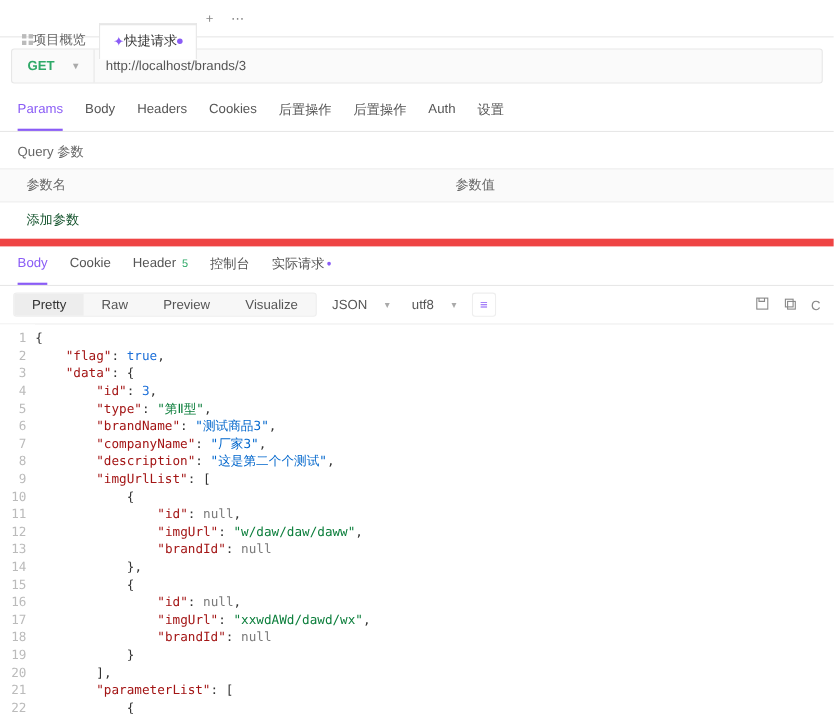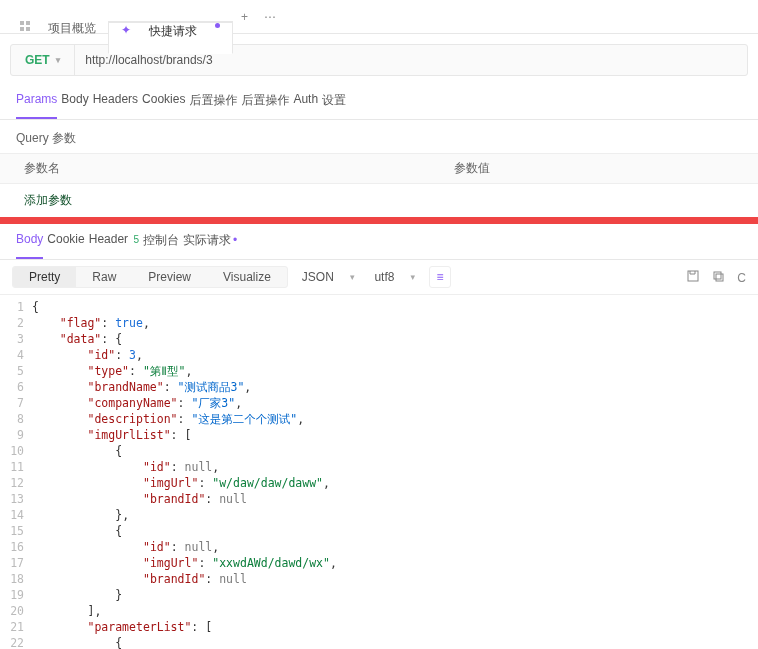--- a/index.html
+++ b/index.html
@@ -1,31 +1,31 @@
 <!DOCTYPE html>
 <html><head>
 <meta charset="utf-8">
 <style>
   * { box-sizing: border-box; margin: 0; padding: 0; }
   body { font-family: -apple-system, "PingFang SC", "Microsoft YaHei", sans-serif; font-size: 12px; color: #333; background: #fff; width: 758px; }
   .tabs { display: flex; align-items: center; border-bottom: 1px solid #e7e7e7; padding: 0 8px; height: 34px; }
-  .tab { display: flex; gap: 18px; padding: 0 12px; height: 100%; cursor: pointer; color: #666; margin-top: 40px; }
+  .tab { display: flex; align-items: center; gap: 0; padding: 0 12px; height: 100%; cursor: pointer; color: #666; margin-top: 40px; }
   .tab.active { background: #fff; border-top: 2px solid #e7e7e7; border-left:1px solid #e7e7e7; border-right:1px solid #e7e7e7; border-bottom: 1px solid #fff; margin-bottom:-1px; color:#333; }
   .dot-purple { width: 5px; height: 5px; border-radius:50%; background:#8a5cf6; display:inline-block; }
   .icon-plus, .icon-more { color:#888; padding: 0 8px; cursor:pointer; }
   .req-bar { display:flex; align-items:center; margin: 10px 10px 8px 10px; border:1px solid #e7e7e7; border-radius:3px; height:32px; background:#fafafa; }
-  .method { color:#2fa968; font-weight:600; padding:0 14px; display:flex; align-items:center; gap:6px; border-right:1px solid #e7e7e7; height:100%; }
+  .method { color:#2fa968; font-weight:600; padding:0 14px; display:flex; align-items:center; gap:17px; border-right:1px solid #e7e7e7; height:100%; }
   .chev { font-size:9px; color:#aaa; }
   .url-input { flex:1; border:none; background:transparent; padding:0 10px; font-size:12px; color:#555; outline:none; }
-  .reqtabs, .restabs { display:flex; gap:4px; padding: 8px 16px 0; border-bottom:1px solid #e7e7e7; }
+  .reqtabs, .restabs { display:flex; gap:20px; padding: 8px 16px 0; border-bottom:1px solid #e7e7e7; }
   .rtab { padding-bottom:8px; cursor:pointer; color:#555; border-bottom:2px solid transparent; }
   .rtab.active { color:#8a5cf6; border-bottom-color:#8a5cf6; }
   .badge { color:#2fa968; font-size:10px; margin-left:2px; }
   .qhead { padding: 10px 16px 6px; color:#666; }
-  .params-head { display:flex; padding:6px 24px; color:#666; border-bottom:1px solid #eee; border-top:1px solid #eee; background:#fafafa;gap:40px; }
+  .params-head { display:flex; padding:6px 24px; color:#666; border-bottom:1px solid #eee; border-top:1px solid #eee; background:#fafafa; }
   .params-head > div:first-child { width: 390px; }
   .params-add { padding:8px 24px; color:#14532d; cursor:text; border-bottom:7px solid #ef4444; }
   .restoolbar { display:flex; align-items:center; gap:8px; padding:6px 12px; border-bottom:1px solid #eee; }
   .seg { display:flex; border:1px solid #eee; border-radius:3px; overflow:hidden; background:#f7f7f7; }
   .seg > span { padding:3px 16px; cursor:pointer; color:#555; }
   .seg > span.active { background:#ededed; color:#333; }
   .sel { display:flex; align-items:center; gap:16px; color:#555; padding:0 6px; cursor:pointer; }
   .iconbtn { width:22px; height:22px; border:1px solid #eee; border-radius:3px; display:flex; align-items:center; justify-content:center; color:#8a5cf6; cursor:pointer; }
   .spacer { flex:1; }
   .tb-right span { color:#888; margin-left:10px; cursor:pointer; }

